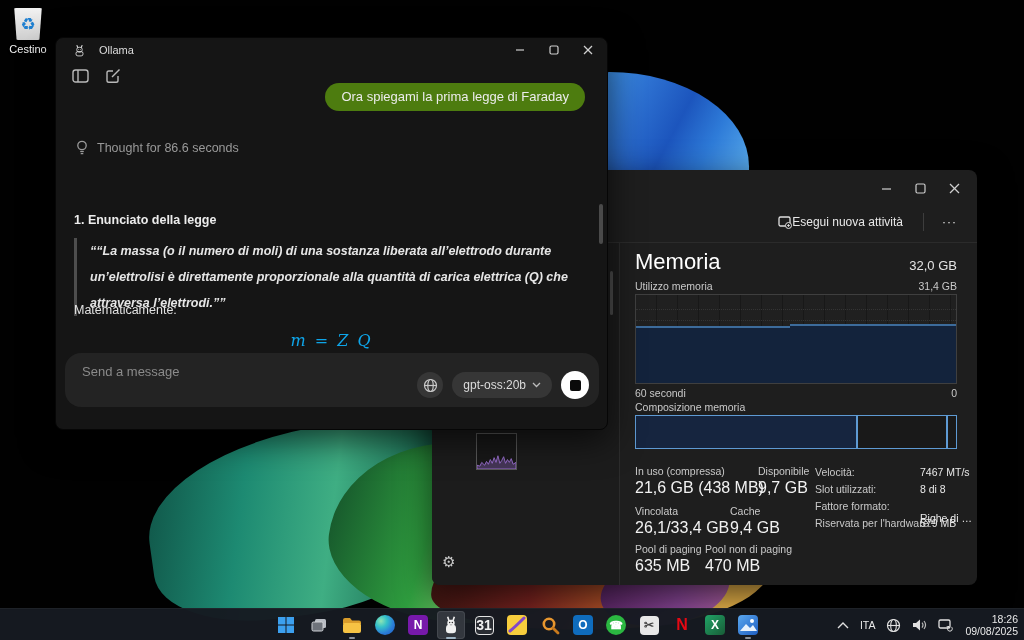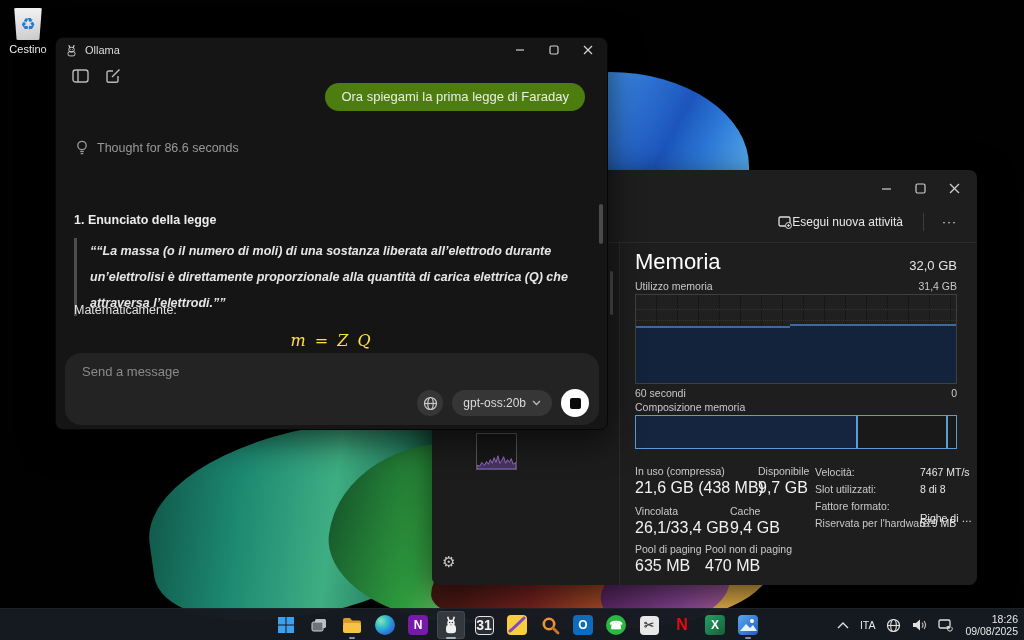--- a/index.html
+++ b/index.html
@@ -81,40 +81,40 @@
   #comp-inuse { position:absolute; left:0; top:0; bottom:0; background:#16253f; border-right:2px solid #5e9ad3; }
   #comp-line2 { position:absolute; top:0; bottom:0; left:97%; width:2px; background:#5e9ad3; }
 
   .stat-label { font-size:10.5px; color:#c9c9c9; white-space:nowrap; }
   .stat-value { font-size:16px; color:#f2f2f2; white-space:nowrap; }
   .det-label { font-size:10.5px; color:#c9c9c9; white-space:nowrap; }
   .det-value { font-size:10.5px; color:#e8e8e8; white-space:nowrap; }
 
   
   #ollama { left:55px; top:37px; width:553px; height:393px; background:#151515; border:1px solid #060606; }
-  #ollama-titlebar { position:absolute; top:0; left:0; right:0; height:24px; display:flex; align-items:center; padding-left:9px; gap:7px; }
+  #ollama-titlebar { position:absolute; top:0; left:0; right:0; height:24px; display:flex; align-items:center; padding-left:17px; gap:13px; }
   #ollama-title { font-size:11px; color:#dcdcdc; }
   #ollama-toolbar { position:absolute; top:30px; left:16px; display:flex; gap:16px; }
   #ollama-toolbar svg { stroke:#b9b9b9; stroke-width:1.4; fill:none; }
 
   #user-bubble { position:absolute; top:45px; right:22px; background:#4d7c0f; color:#ececec; font-size:13px;
     padding:0 16px; height:28px; line-height:28px; border-radius:15px; }
 
   #thought-row { position:absolute; top:102px; left:20px; display:flex; align-items:center; gap:9px; color:#999; font-size:12.5px; }
   #msg-heading { position:absolute; top:144px; left:18px; font-size:15.5px; font-weight:700; color:#f2f2f2; }
   #msg-sub { position:absolute; top:175px; left:18px; font-size:12.5px; font-weight:700; color:#ececec; }
   #msg-quote { position:absolute; top:200px; left:18px; width:520px; border-left:3px solid #4d4d4d; padding-left:13px;
     font-size:12.5px; font-style:italic; font-weight:600; color:#e6e6e6; line-height:26px; }
   #msg-math-intro { position:absolute; top:265px; left:18px; font-size:12.5px; color:#e2e2e2; }
   #msg-formula { position:absolute; top:293px; left:0; width:100%; text-align:center;
-    font-family:"DejaVu Serif",serif; font-style:italic; font-size:16px; color:#fde047; letter-spacing:2px; }
+    font-family:"DejaVu Serif",serif; font-style:italic; font-size:16px; color:#0ea5e9; letter-spacing:2px; }
 
   #ollama-scroll { position:absolute; right:4px; top:166px; width:4px; height:40px; background:#4a4a4a; border-radius:2px; }
 
-  #ollama-input { position:absolute; left:9px; top:315px; width:534px; height:72px; background:#232323; border-radius:16px; }
+  #ollama-input { position:absolute; left:9px; top:315px; width:534px; height:54px; background:#232323; border-radius:16px; }
   #ollama-input input { position:absolute; left:17px; top:11px; width:320px; background:transparent; border:none; outline:none;
     font-size:13px; color:#eee; font-family:"Liberation Sans",sans-serif; }
   #ollama-input input::placeholder { color:#8a8a8a; }
   #input-actions { position:absolute; right:10px; bottom:8px; display:flex; align-items:center; gap:9px; }
   #globe-btn { width:26px; height:26px; border-radius:50%; background:#363636; display:flex; align-items:center; justify-content:center; }
   #model-pill { height:26px; border-radius:13px; background:#363636; color:#dcdcdc; font-size:12px;
     display:flex; align-items:center; gap:6px; padding:0 11px; }
   #stop-btn { width:28px; height:28px; border-radius:50%; background:#fff; display:flex; align-items:center; justify-content:center; }
   #stop-btn .sq { width:11px; height:11px; background:#0a0a0a; border-radius:2px; }
 

